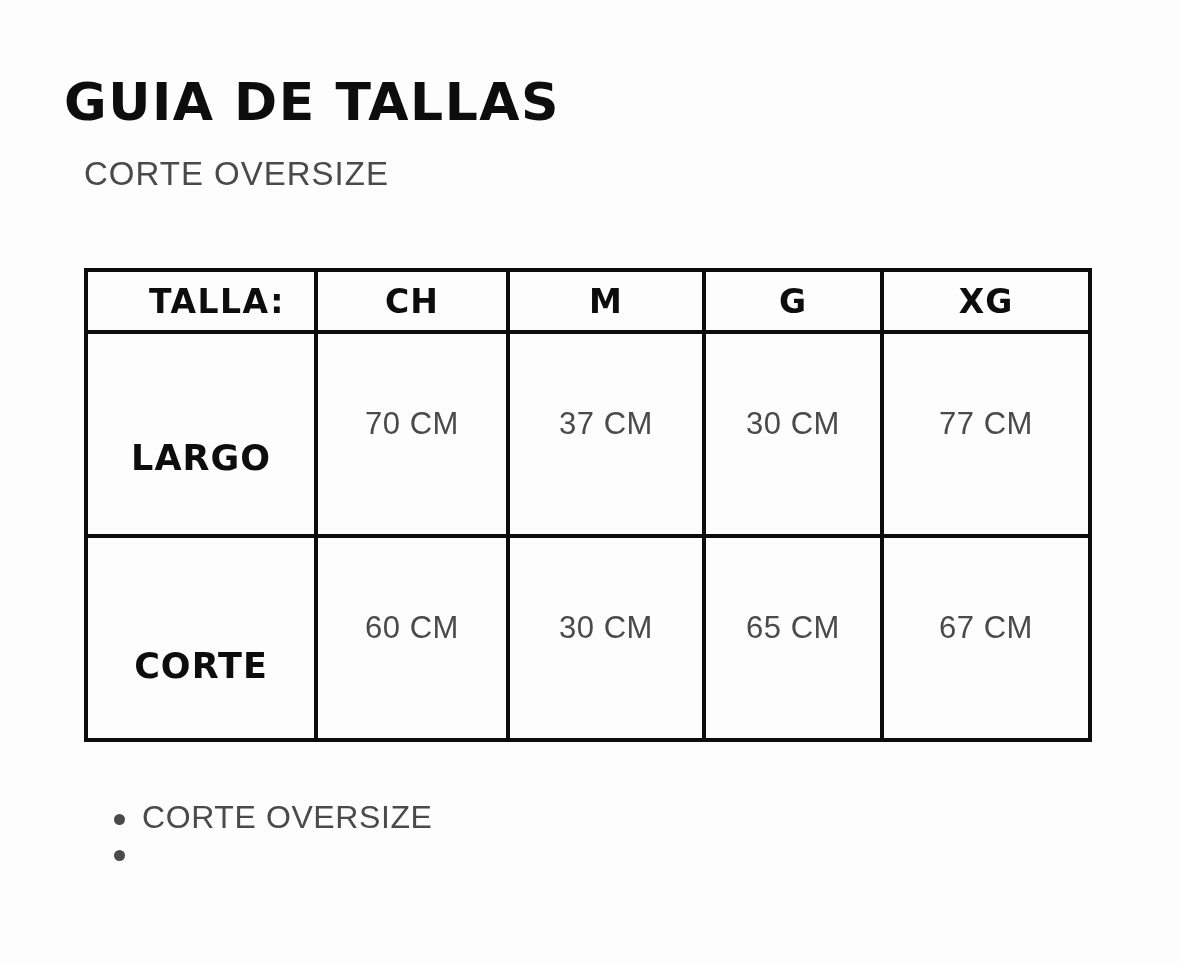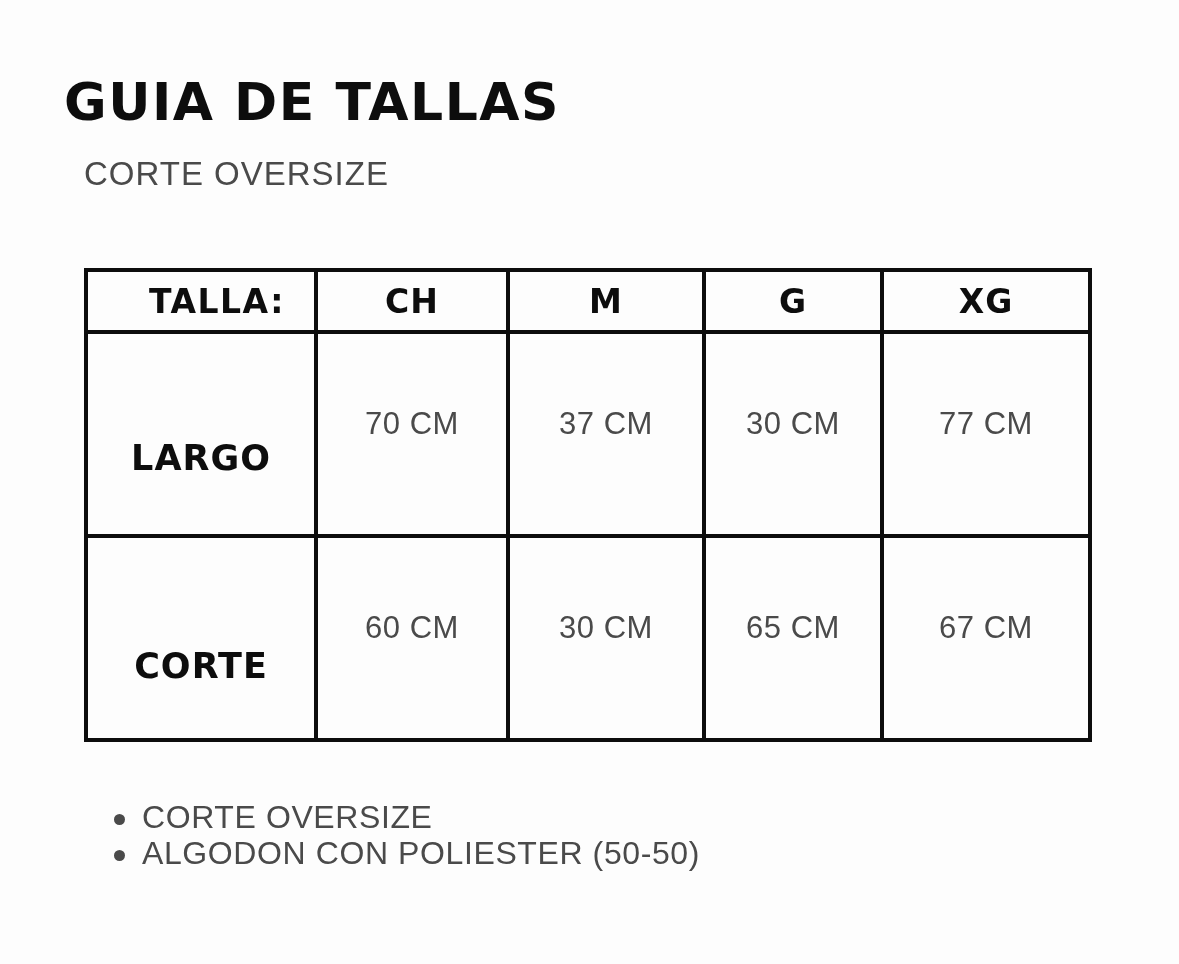--- a/index.html
+++ b/index.html
@@ -206,18 +206,17 @@
   </div>
 
   <div class="notes">
     <ul>
       <li>
         <span class="bullet"></span>
         <span>CORTE OVERSIZE</span>
       </li>
       <li>
         <span class="bullet"></span>
-        <span>ALGODON CON POLIESTER (50-50)</span>
       </li>
     </ul>
   </div>
 
 </div>
 
 </body></html>

